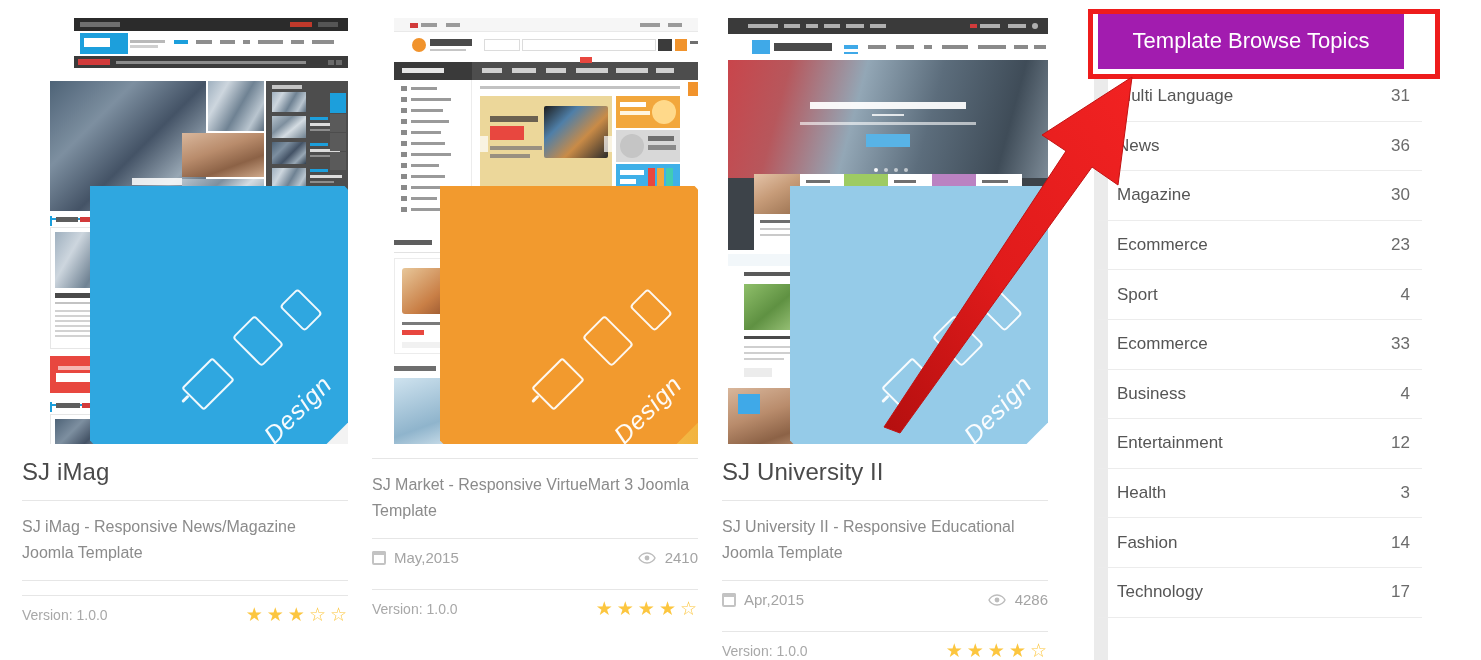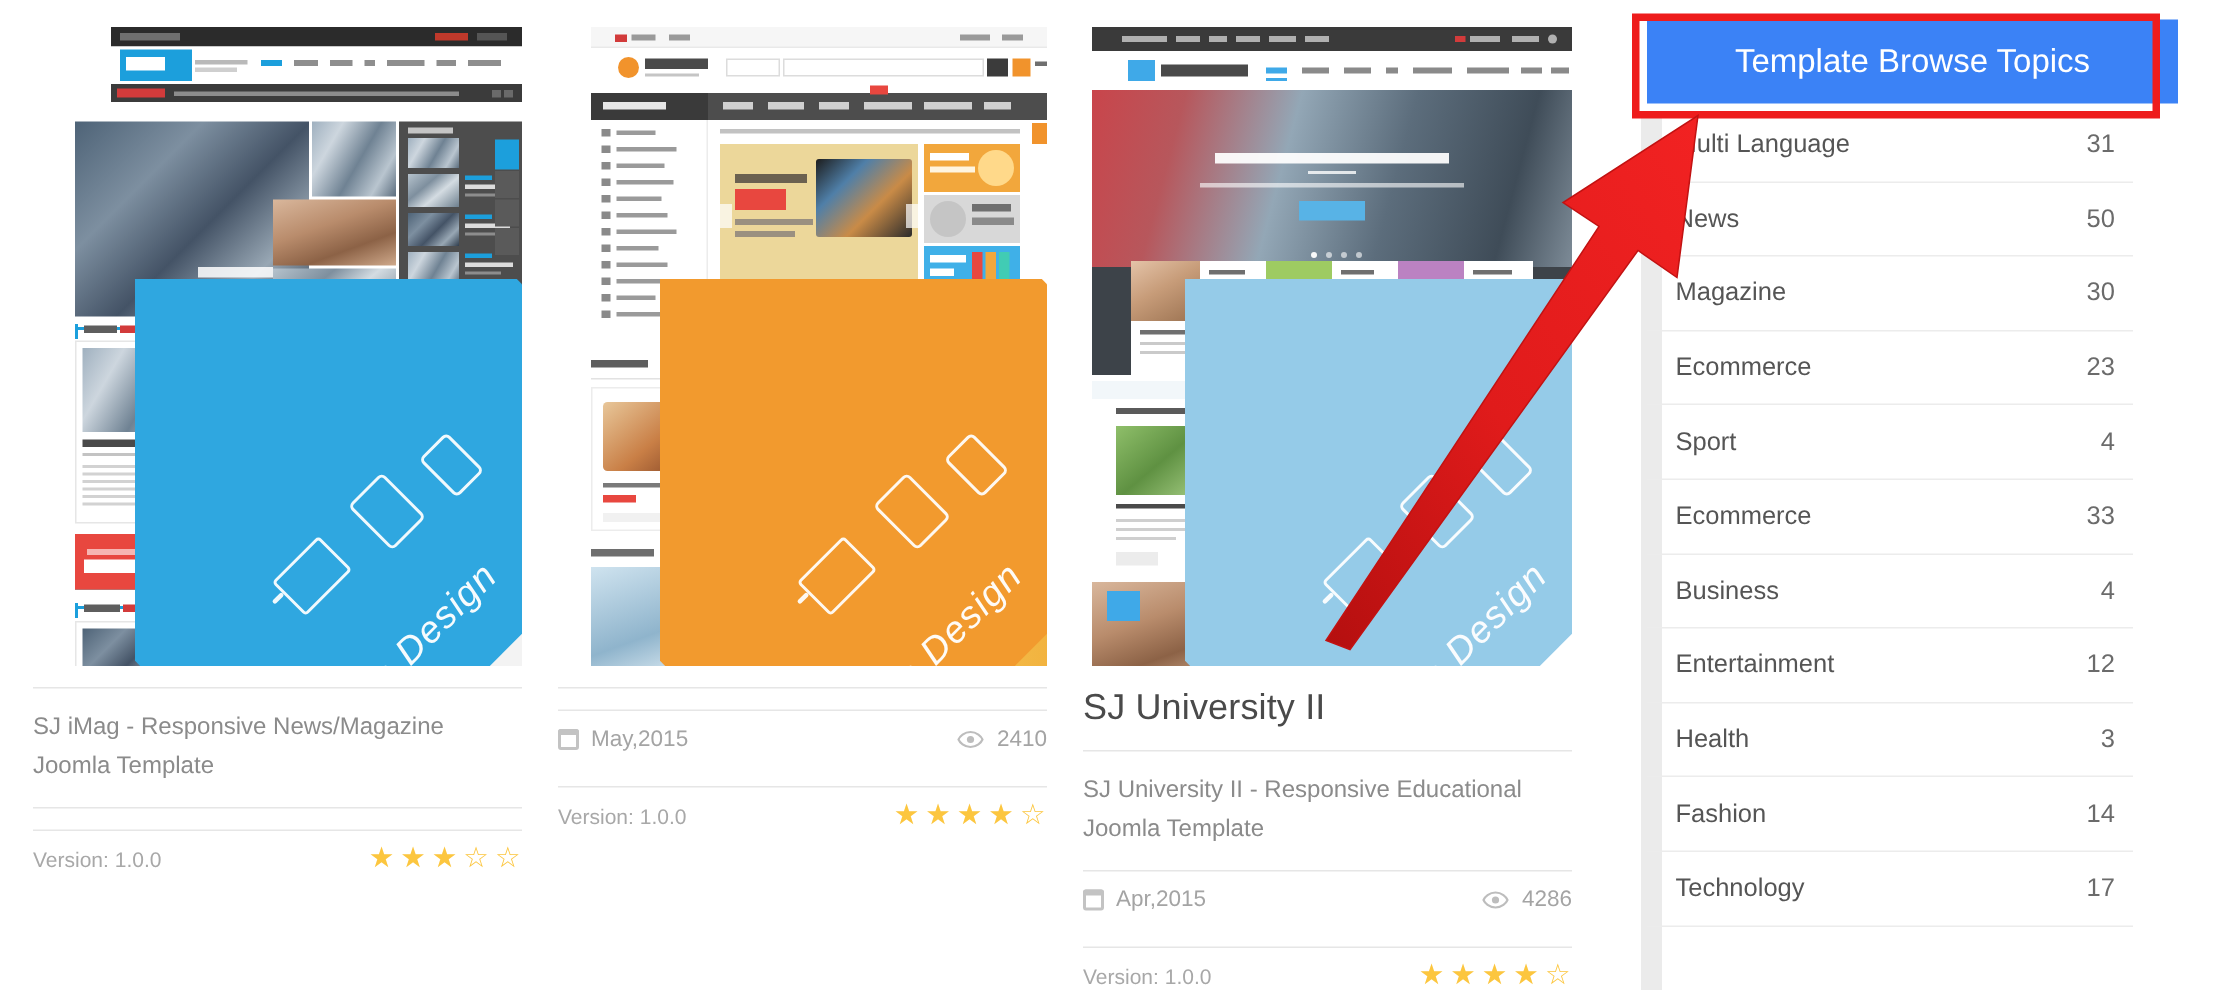--- a/index.html
+++ b/index.html
@@ -64,22 +64,22 @@
   .ph-skin{background:linear-gradient(150deg,#e4c3a8 0%,#c79c79 45%,#9a7150 100%);}
   .ph-green{background:linear-gradient(140deg,#8fbf6a 0%,#5f9142 50%,#a8cf86 100%);}
   .ph-campus{background:linear-gradient(150deg,#9fb4c6 0%,#5e7488 40%,#c2cfd9 70%,#54697c 100%);}
   .ph-snow{background:linear-gradient(160deg,#cfe3ef 0%,#8fb4cc 45%,#e6f1f7 75%,#7fa2bb 100%);}
   .ph-hero3{background:linear-gradient(105deg,#c9454b 0%,#b7575c 18%,#93a7b6 40%,#5c6d7c 62%,#3f4c58 85%,#7d8b97 100%);}
 
   
   .gutter{position:absolute;left:1094px;top:74px;width:14px;height:586px;background:#ebebeb;}
   .sidebar{position:absolute;left:1108px;top:0px;width:373px;height:660px;background:#fff;}
   .sb-head{
-    position:absolute;left:-10px;top:13px;width:354px;height:56px;
-    background:#3b82f6;color:#fff;font-size:22px;display:flex;align-items:center;justify-content:center;
+    position:absolute;left:-10px;top:13px;width:306px;height:56px;
+    background:#a21caf;color:#fff;font-size:22px;display:flex;align-items:center;justify-content:center;
     box-sizing:border-box;
   }
   .sb-list{position:absolute;left:-10px;top:72px;width:324px;}
   .sb-item{
     height:49.6px;display:flex;align-items:center;justify-content:space-between;
     border-bottom:1px solid #ececec;font-size:17px;color:#555;box-sizing:border-box;
     padding:0 12px 0 19px;
   }
   .sb-item .cnt{color:#6b6b6b;}
 
@@ -234,20 +234,21 @@
         </div>
         <div class="ribbon">
           <div class="tri"></div>
           <div class="dev d1"></div>
           <div class="dev d2"></div>
           <div class="dev d3"></div>
           <div class="txt">Responsive Design</div>
         </div>
       </div>
 
+      <h3 class="title">SJ iMag</h3>
       <div class="hr"></div>
       <p class="desc">SJ iMag - Responsive News/Magazine Joomla Template</p>
       <div class="hr"></div>
       <div class="hr"></div>
       <div class="ver">
         <span>Version: 1.0.0</span>
         <span class="stars">
           <span>★</span>
           <span>★</span>
           <span>★</span>
@@ -401,20 +402,21 @@
         <div class="ribbon">
           <div class="tri"></div>
           <div class="dev d1"></div>
           <div class="dev d2"></div>
           <div class="dev d3"></div>
           <div class="txt">Responsive Design</div>
         </div>
       </div>
 
       <div class="hr"></div>
+      <p class="desc">SJ Market - Responsive VirtueMart 3 Joomla Template</p>
       <div class="hr"></div>
       <div class="meta">
         <span class="l">
           <span class="ico cal"></span>
           <span>May,2015</span>
         </span>
         <span class="r">
           <svg width="18" height="12" viewBox="0 0 18 12">
             <path d="M9 1C4.8 1 1.8 4 1 6c.8 2 3.8 5 8 5s7.2-3 8-5c-.8-2-3.8-5-8-5z" fill="none" stroke="#bdbdbd" stroke-width="1.4"></path>
             <circle cx="9" cy="6" r="2.4" fill="#bdbdbd"></circle>
@@ -588,21 +590,21 @@
 
   <div class="sidebar">
     <div class="sb-head">Template Browse Topics</div>
     <div class="sb-list">
       <div class="sb-item">
         <span>Multi Language</span>
         <span class="cnt">31</span>
       </div>
       <div class="sb-item">
         <span>News</span>
-        <span class="cnt">50</span>
+        <span class="cnt">36</span>
       </div>
       <div class="sb-item">
         <span>Magazine</span>
         <span class="cnt">30</span>
       </div>
       <div class="sb-item">
         <span>Ecommerce</span>
         <span class="cnt">23</span>
       </div>
       <div class="sb-item">

